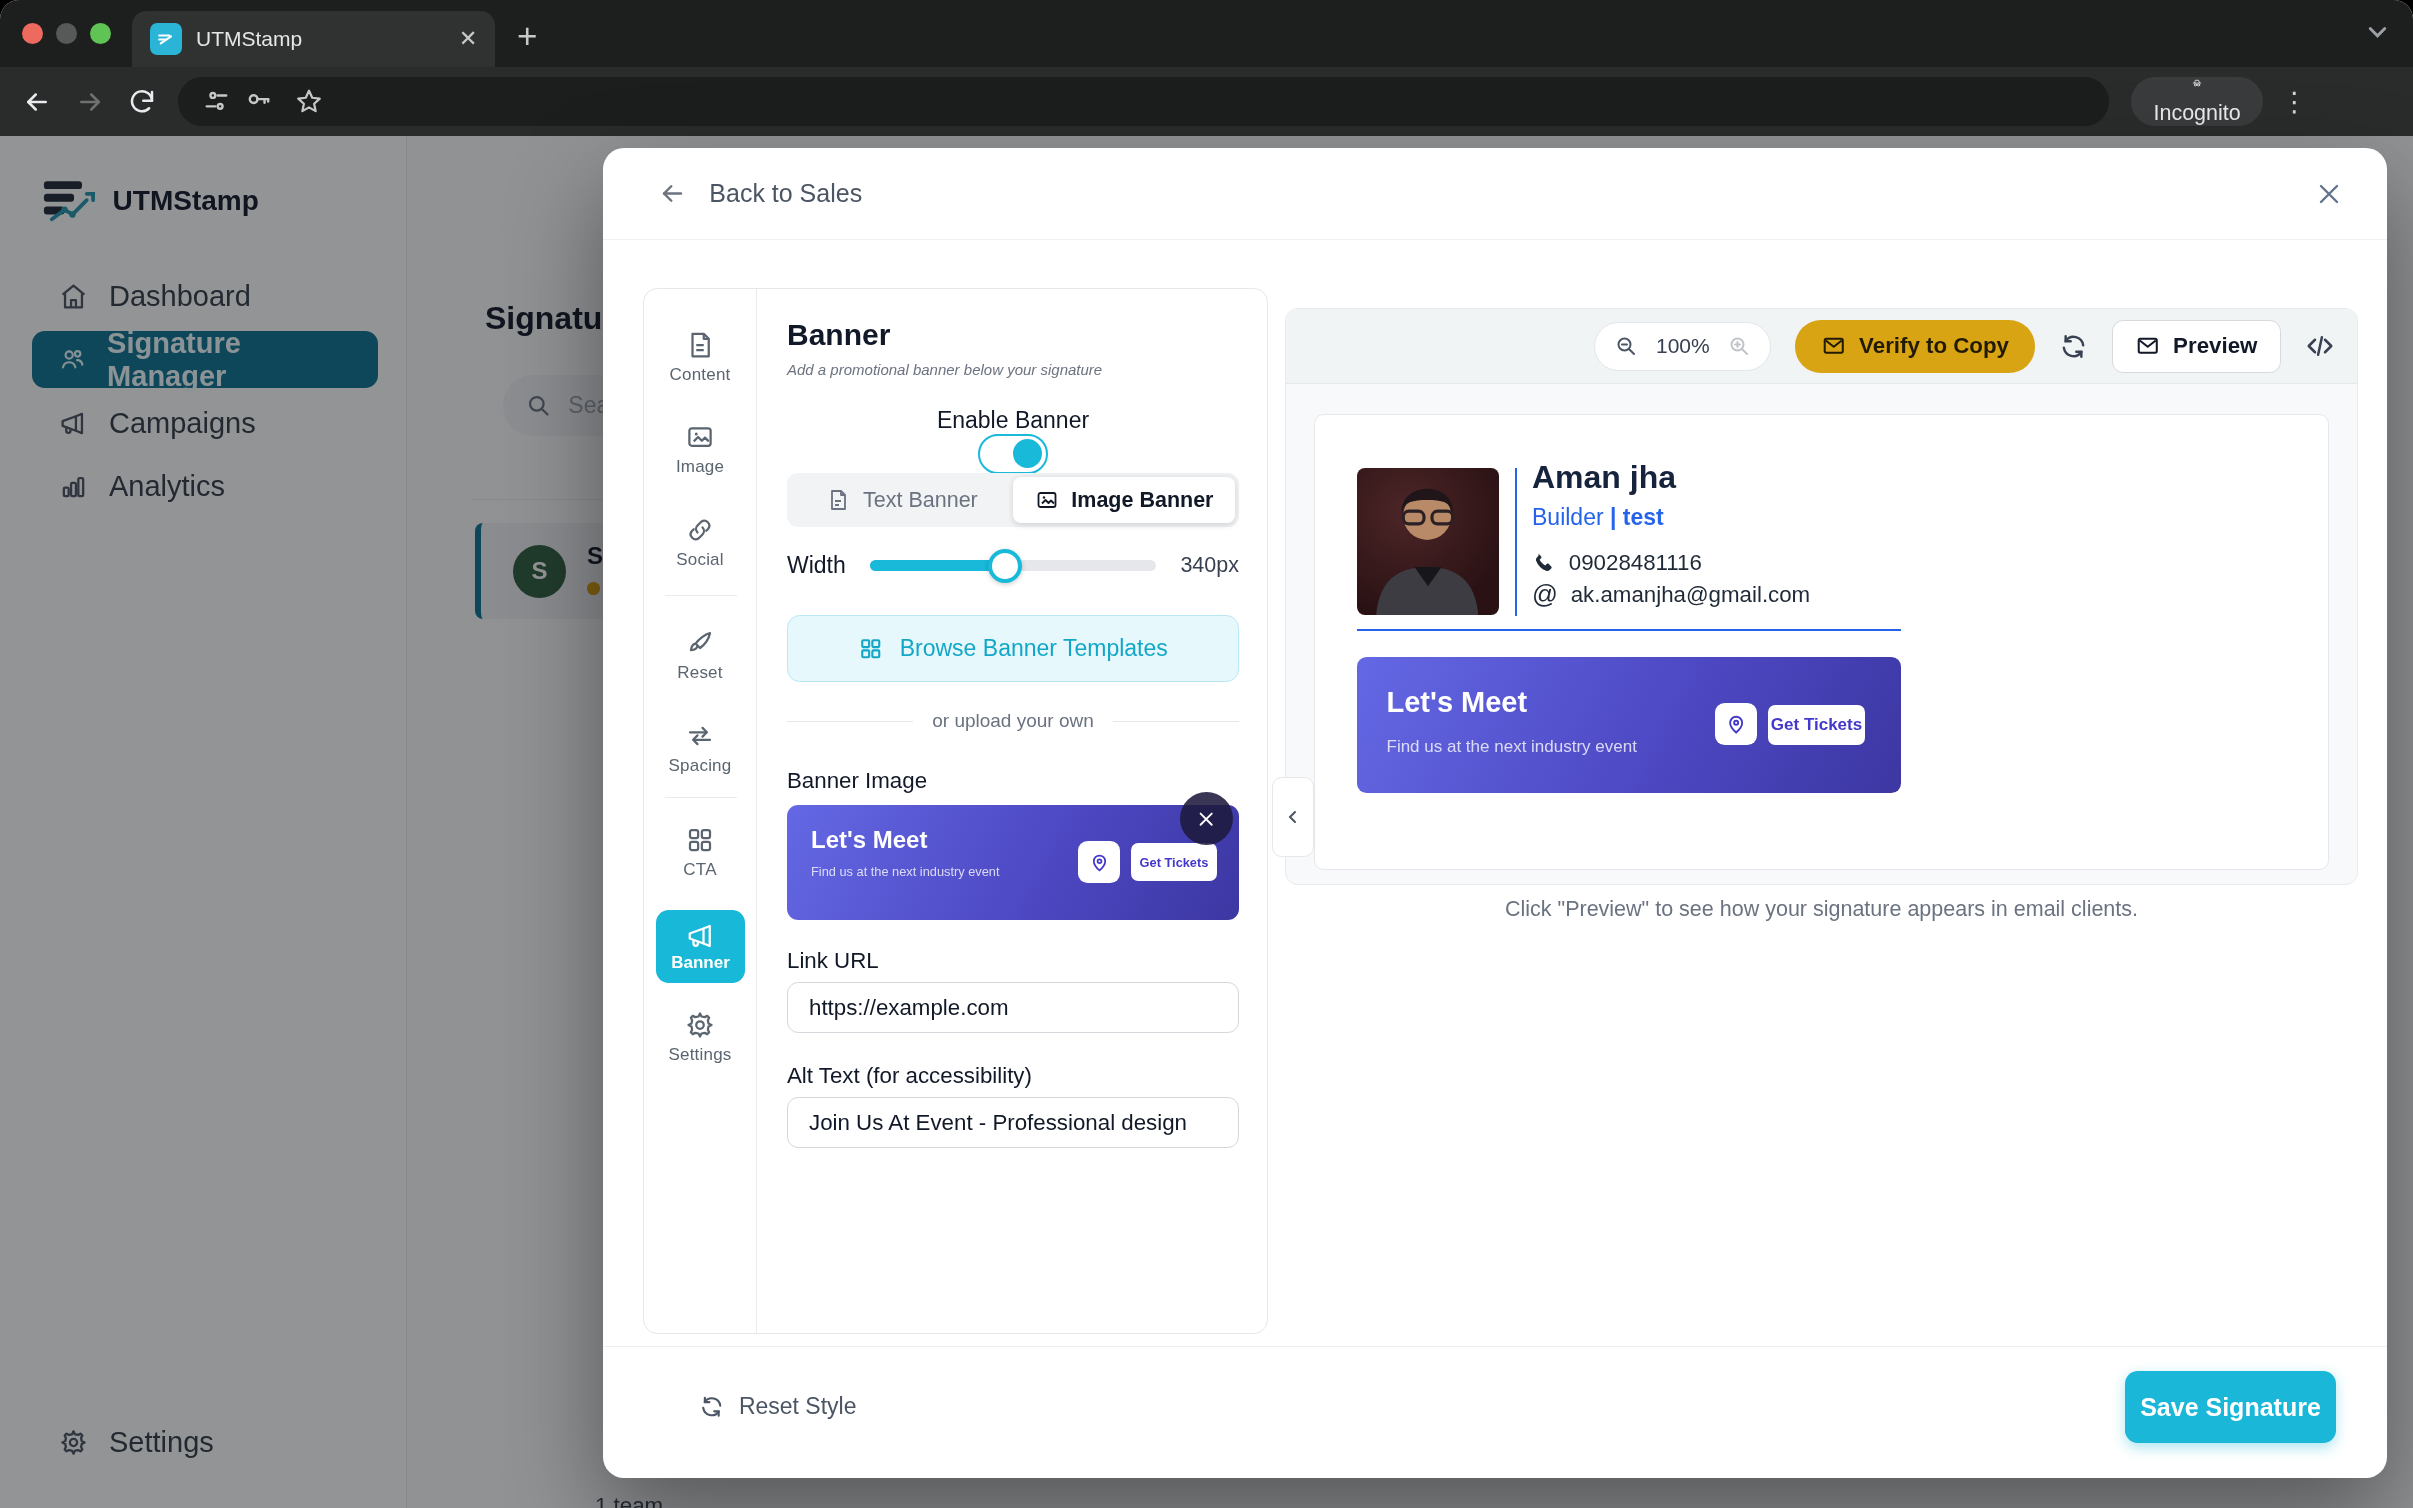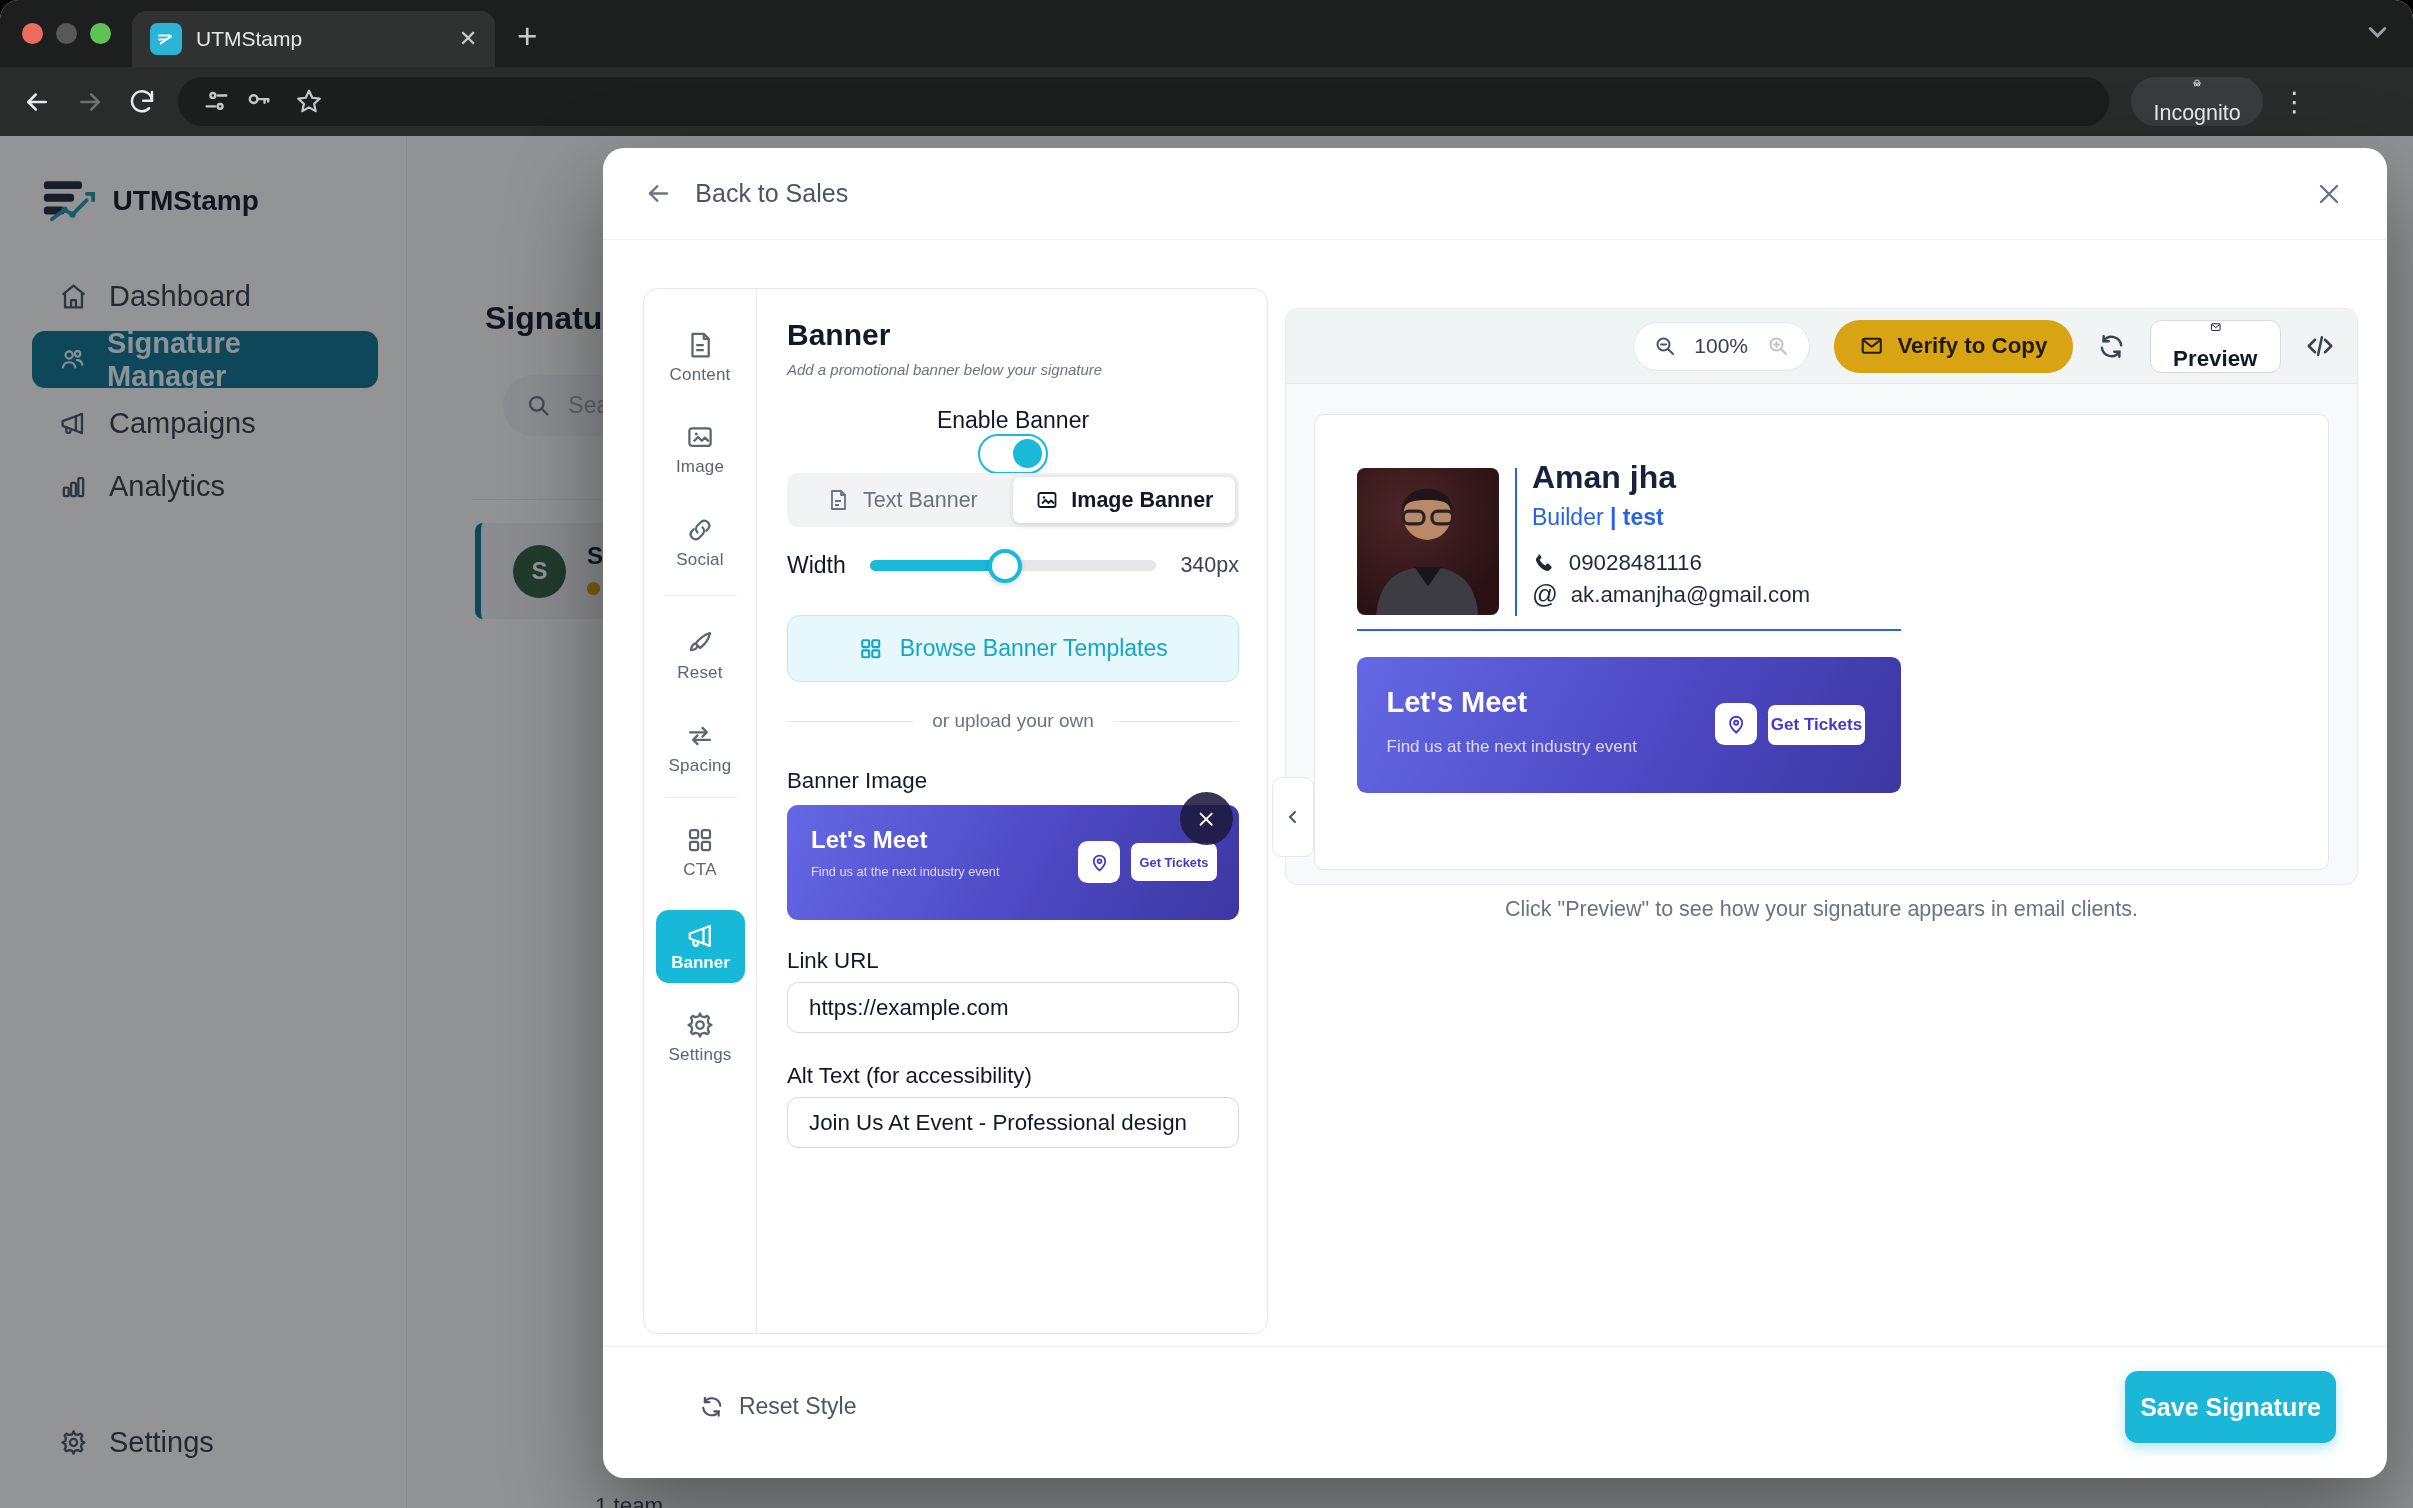--- a/index.html
+++ b/index.html
@@ -49,21 +49,21 @@
   .team-avatar { width:53px; height:53px; border-radius:50%; background:#2f5d3f; color:#fff; font-size:24px; font-weight:600; display:flex; align-items:center; justify-content:center; }
   .team-name { font-size:24px; font-weight:700; color:#111827; }
   .team-meta { font-size:21px; color:#4b5563; display:flex; align-items:center; gap:9.6px; margin-top:6.4px; }
   .dot-amber { width:12.8px; height:12.8px; border-radius:50%; background:#d99e0b; display:inline-block; }
   .team-count { position:absolute; top:1357px; left:188px; font-size:22.3px; color:#374151; }
 
   .overlay { position:absolute; top:136px; left:0; width:2413px; height:1373px; background:rgba(15,18,22,.45); z-index:60; }
 
   
   .modal { position:absolute; top:148px; left:603px; width:1784px; height:1330px; background:#fff; border-radius:21px; box-shadow:0 40px 96px rgba(0,0,0,.4); z-index:70; }
-  .m-header { position:absolute; top:0; left:0; right:0; height:92px; border-bottom:1.6px solid #eef0f2; display:flex; align-items:center; padding:0 41px; }
+  .m-header { position:absolute; top:0; left:0; right:0; height:92px; border-bottom:1.6px solid #eef0f2; display:flex; align-items:center; padding:0 55px; }
   .back-group { display:flex; align-items:center; gap:22.3px; color:#4b5563; font-size:25px; }
   .m-close { position:absolute; right:42px; top:30px; color:#64748b; }
 
   
   .editor { position:absolute; left:40px; top:140px; width:625px; height:1046px; border:1.6px solid #e5e7eb; border-radius:14.4px; background:#fff; }
   .rail { position:absolute; top:0; left:0; bottom:0; width:113px; border-right:1.6px solid #e9ecef; }
   .rail-item { position:absolute; left:0; width:112px; text-align:center; color:#5b6570; }
   .rail-item .rlbl { display:block; font-size:17px; margin-top:4.8px; letter-spacing:0.2px; }
   .rail-item svg { color:#5b6570; }
   .rail-pill { position:absolute; left:12px; width:89px; height:73px; background:#17b8d8; border-radius:12.8px; text-align:center; color:#fff; padding-top:11.2px; }
@@ -103,21 +103,21 @@
   .lbl-url { top:659px; } .inp-url { top:693px; }
   .lbl-alt { top:774px; } .inp-alt { top:808px; }
   .tinput { position:absolute; height:51px; border:1.6px solid #d4d7db; border-radius:11.2px; background:#fff; font-size:22.3px; color:#111827; padding:0 21px; font-family:"Liberation Sans",sans-serif; width:100%; }
   .inp-wrap { position:absolute; left:30px; right:28px; }
 
   
   .pv-panel { position:absolute; left:682px; top:160px; width:1073px; height:577px; background:#f7f9fa; border:1.6px solid #e8eaed; border-radius:12.8px; }
   .pv-toolbar { position:absolute; top:0; left:0; right:0; height:75px; background:#f1f4f5; border-bottom:1.6px solid #e6e9eb; border-radius:11.2px 11.2px 0 0; display:flex; align-items:center; justify-content:flex-end; gap:24px; padding-right:22.3px;text-align:right; }
   .zoom-pill { height:49px; background:#fff; border:1.6px solid #e3e6e8; border-radius:25px; display:flex; align-items:center; gap:17.6px; padding:0 19px; font-size:21px; color:#374151; }
   .btn-verify { height:53px; background:#d9a413; border-radius:26px; display:flex; align-items:center; gap:12.8px; padding:0 25.5px; color:#221b04; font-size:22.3px; font-weight:600; }
-  .btn-preview { height:53px; background:#fff; border:1.6px solid #d7dadd; border-radius:11.2px; display:flex; align-items:center; gap:12.8px; padding:0 22.3px; color:#111827; font-size:22.3px; font-weight:600;flex-direction:column; }
+  .btn-preview { height:53px; background:#fff; border:1.6px solid #d7dadd; border-radius:11.2px; display:flex; align-items:center; gap:12.8px; padding:0 22.3px; color:#111827; font-size:22.3px; font-weight:600; }
   .sig-card { position:absolute; left:28px; top:105px; right:28px; bottom:14.4px; background:#fff; border:1.6px solid #e5e7eb; border-radius:9.6px; }
   .photo { position:absolute; left:42px; top:53px; width:142px; height:147px; border-radius:8px; background:radial-gradient(circle at 35% 30%, #4d2527, #2a1214 75%); overflow:hidden; }
   .sig-vline { position:absolute; left:200px; top:53px; width:2.4px; height:148px; background:#2563eb; }
   .sig-name { position:absolute; left:217px; top:44px; font-size:32px; font-weight:700; color:#16233c; }
   .sig-role { position:absolute; left:217px; top:89px; font-size:23px; color:#2563eb; }
   .sig-role b { font-weight:700; }
   .sig-row { position:absolute; left:217px; font-size:22.3px; color:#1f2937; display:flex; align-items:center; gap:12.8px; }
   .sig-hline { position:absolute; left:42px; top:214px; width:544px; height:2.4px; background:#2563eb; }
   .pv-banner { position:absolute; left:42px; top:242px; width:544px; height:136px; border-radius:9.6px; background:linear-gradient(118deg,#6468e4 0%,#4e49c4 55%,#3c37a2 100%); }
   .pv-banner .bn-title { left:29.5px; top:29px; font-size:29px; }

